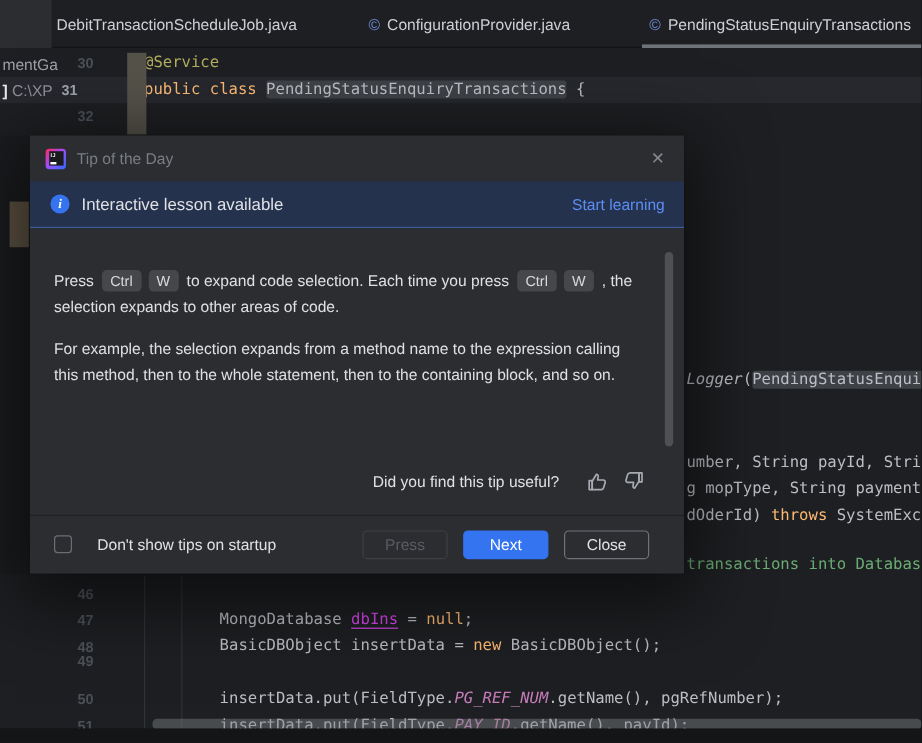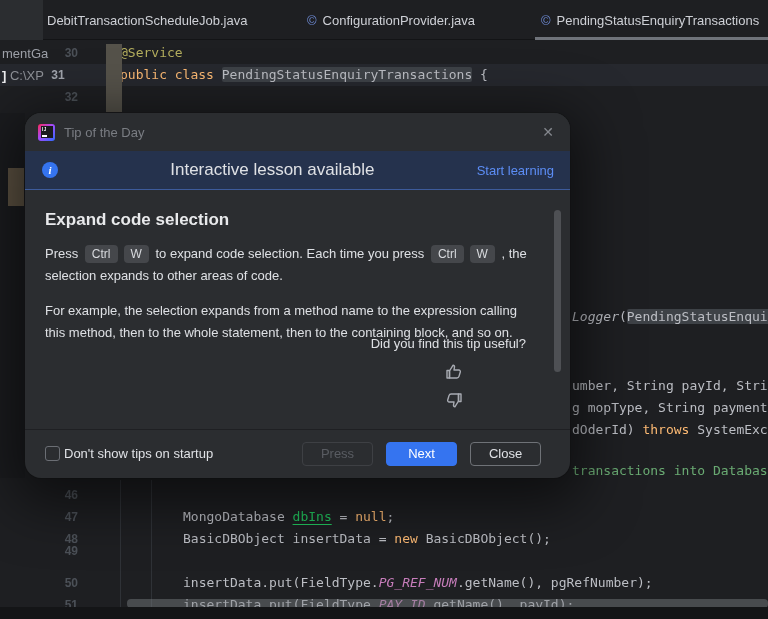--- a/index.html
+++ b/index.html
@@ -22,21 +22,21 @@
   .current-line { position:absolute; left:0; top:23px; width:768px; height:22px; background:#26282E; }
   .indent-guide { position:absolute; width:1px; background:#2F3237; }
   .gutter-num { position:absolute; left:38px; width:40px; height:22px; text-align:right;
                 font-size:12px; color:#4C5158; line-height:22px;font-weight:bold; }
   .gutter-num.current { color:#A1A5AD;text-align:center; }
   .code-line { position:absolute; left:120px; height:22px; line-height:22px; font-size:13px; white-space:pre; }
   .code-frag { position:absolute; left:572px; height:18px; line-height:18px; font-size:13px; white-space:pre; }
 
   .tk-plain{color:#BCBEC4} .tk-keyword{color:#fdba74} .tk-annotation{color:#B4AE5E}
   .tk-identhl{background:#3E4247;color:#BCBEC4;border-radius:2px}
-  .tk-underline{color:#22c55e;text-decoration:underline;text-underline-offset:3px}
+  .tk-underline{color:#d946ef;text-decoration:underline;text-underline-offset:3px}
   .tk-constant{color:#C77DBB;font-style:italic}
   .tk-comment{color:#6AAB73}
   .tk-italic{color:#BCBEC4;font-style:italic}
   .tk-bright{color:#ECEDEF;font-weight:700}
   .tk-dim{color:#8E9197}
   .tk-text{color:#DEE0E4}
   .tk-key{display:inline-block;background:#45474B;color:#D8DADE;border-radius:4px;
           padding:0 7px;margin:0 3px;font-size:12px;line-height:18px;height:18px;
           font-family:"Liberation Sans",sans-serif;}
 
@@ -46,52 +46,52 @@
 
   
   .proj-text1 { position:absolute; left:2px; top:46px; font-size:13px; color:#9DA0A8; white-space:nowrap; }
   .proj-text2 { position:absolute; left:2px; top:68px; font-size:13px; white-space:nowrap; }
   .left-strip { position:absolute; left:106px; top:44px; width:16px; height:70px; background:#55524A; }
   .brown-patch { position:absolute; left:8px; top:168px; width:17px; height:38px; background:#5E5343; }
   .left-shade { position:absolute; left:0; top:113px; width:25px; height:365px; background:#1B1C1F; }
 
   
   .dialog { position:absolute; left:25px; top:113px; width:545px; height:365px;
-            background:#2B2D30; border-radius:16px; overflow:hidden;
+            background:#2B2D30; border-radius:0; overflow:hidden;
             box-shadow:0 14px 55px 12px rgba(0,0,0,0.55), 0 0 0 1px #1B1C1E; }
   .dlg-titlebar { position:relative; height:38px; display:flex; align-items:center; padding:0 16px 0 13px; background:#2B2D30; }
   .dlg-title { margin-left:9px; font-size:13px; color:#7A7D83; flex:1; }
   .dlg-close { font-size:14px; color:#85888E; cursor:default; }
   .idea-logo { position:relative; width:17px; height:17px; border-radius:3px;
                background:linear-gradient(135deg,#FE2857 0%,#A34BFB 45%,#2E6BFF 100%); }
   .idea-logo::before { content:""; position:absolute; inset:2.5px; background:#1A1B1E; }
   .idea-logo::after { content:""; position:absolute; left:4px; bottom:4px; width:5px; height:1.8px; background:#fff; }
   .idea-logo .ij { position:absolute; left:4px; top:3px; font-size:4.5px; color:#fff; font-weight:bold; letter-spacing:0.4px; }
 
   .dlg-banner { height:39px; background:#25324D; border-bottom:1px solid #3D5B9B;
                 display:flex; align-items:center; padding:0 16px 0 17px; }
   .info-icon { width:16px; height:16px; border-radius:50%; background:#3574F0; color:#fff;
                font-size:11px; font-weight:bold; display:flex; align-items:center; justify-content:center;
                font-family:"Liberation Serif",serif; font-style:italic; }
-  .banner-text { margin-left:10px; font-size:17px; color:#DFE1E5; flex:1;text-align:center; }
+  .banner-text { margin-left:10px; font-size:14px; color:#DFE1E5; flex:1; }
   .banner-link { font-size:13px; color:#5C8DF5; cursor:default; }
 
   .dlg-body { position:relative; height:239px; padding:20px 40px 0 20px; }
   .tip-heading { font-size:17px; font-weight:600; color:#E8E9EB; }
   .tip-para { margin-top:13px; max-width:502px; font-size:13px; line-height:22px; color:#DEE0E4; }
   .body-scrollbar { position:absolute; right:9px; top:20px; width:7px; height:162px; background:#4E5054; border-radius:4px; }
-  .feedback-row { position:absolute; right:32px; bottom:18px; display:flex; align-items:center; gap:10px;flex-direction:column; }
+  .feedback-row { position:absolute; right:32px; bottom:18px; display:flex; align-items:center; gap:10px; }
   .feedback-text { font-size:13px; color:#DFE1E5; margin-right:12px; }
   .thumb { width:20px; height:20px; }
   .thumb svg { stroke:#A8ABB2; fill:none; stroke-width:1.4; stroke-linejoin:round; stroke-linecap:round; }
   .thumb.down svg { transform:rotate(180deg); }
 
   .dlg-footer { height:48px; border-top:1px solid #1F2023; display:flex; align-items:center; padding:0 29px 0 20px; }
   .checkbox { width:15px; height:15px; border:1.5px solid #6B6E74; border-radius:3px; background:transparent; }
-  .checkbox-label { margin-left:4px; font-size:13px; color:#DFE1E5; flex:1; }
+  .checkbox-label { margin-left:21px; font-size:13px; color:#DFE1E5; flex:1; }
   .btn { height:24px; min-width:71px; border-radius:4px; font-size:13px; text-align:center;
          line-height:22px; padding:0 14px; margin-left:13px; cursor:default; }
   .btn.disabled { border:1px solid #3E4044; color:#595C62; background:transparent; }
   .btn.primary { background:#3574F0; color:#FFFFFF; border:1px solid #3574F0; }
   .btn.outline { border:1px solid #6F7277; color:#DFE1E5; background:transparent; }
 </style>
 </head>
 <body>
 
 <div class="app">
@@ -165,21 +165,20 @@
       <span class="dlg-close">✕</span>
     </div>
 
     <div class="dlg-banner">
       <span class="info-icon">i</span>
       <span class="banner-text">Interactive lesson available</span>
       <span class="banner-link">Start learning</span>
     </div>
 
     <div class="dlg-body">
-      <div class="tip-heading">Expand code selection</div>
       <div class="tip-para"><span class="tk tk-text">Press </span><span class="tk tk-key">Ctrl</span><span class="tk tk-key">W</span><span class="tk tk-text"> to expand code selection. Each time you press </span><span class="tk tk-key">Ctrl</span><span class="tk tk-key">W</span><span class="tk tk-text"> , the selection expands to other areas of code.</span></div>
       <div class="tip-para">For example, the selection expands from a method name to the expression calling this method, then to the whole statement, then to the containing block, and so on.</div>
       <div class="body-scrollbar"></div>
       <div class="feedback-row">
         <span class="feedback-text">Did you find this tip useful?</span>
         <span class="thumb up">
           <svg viewBox="0 0 20 20" width="20" height="20">
               <path d="M3 9.5h2.5V17H3z"></path>
               <path d="M5.5 16.2V10l3.6-5.8c.9.1 1.5.9 1.4 1.8L10 9h4.8c1 0 1.8 1 1.5 2l-1.3 4.4c-.3 1-1.1 1.6-2.1 1.6H5.5z"></path>
             </svg>

